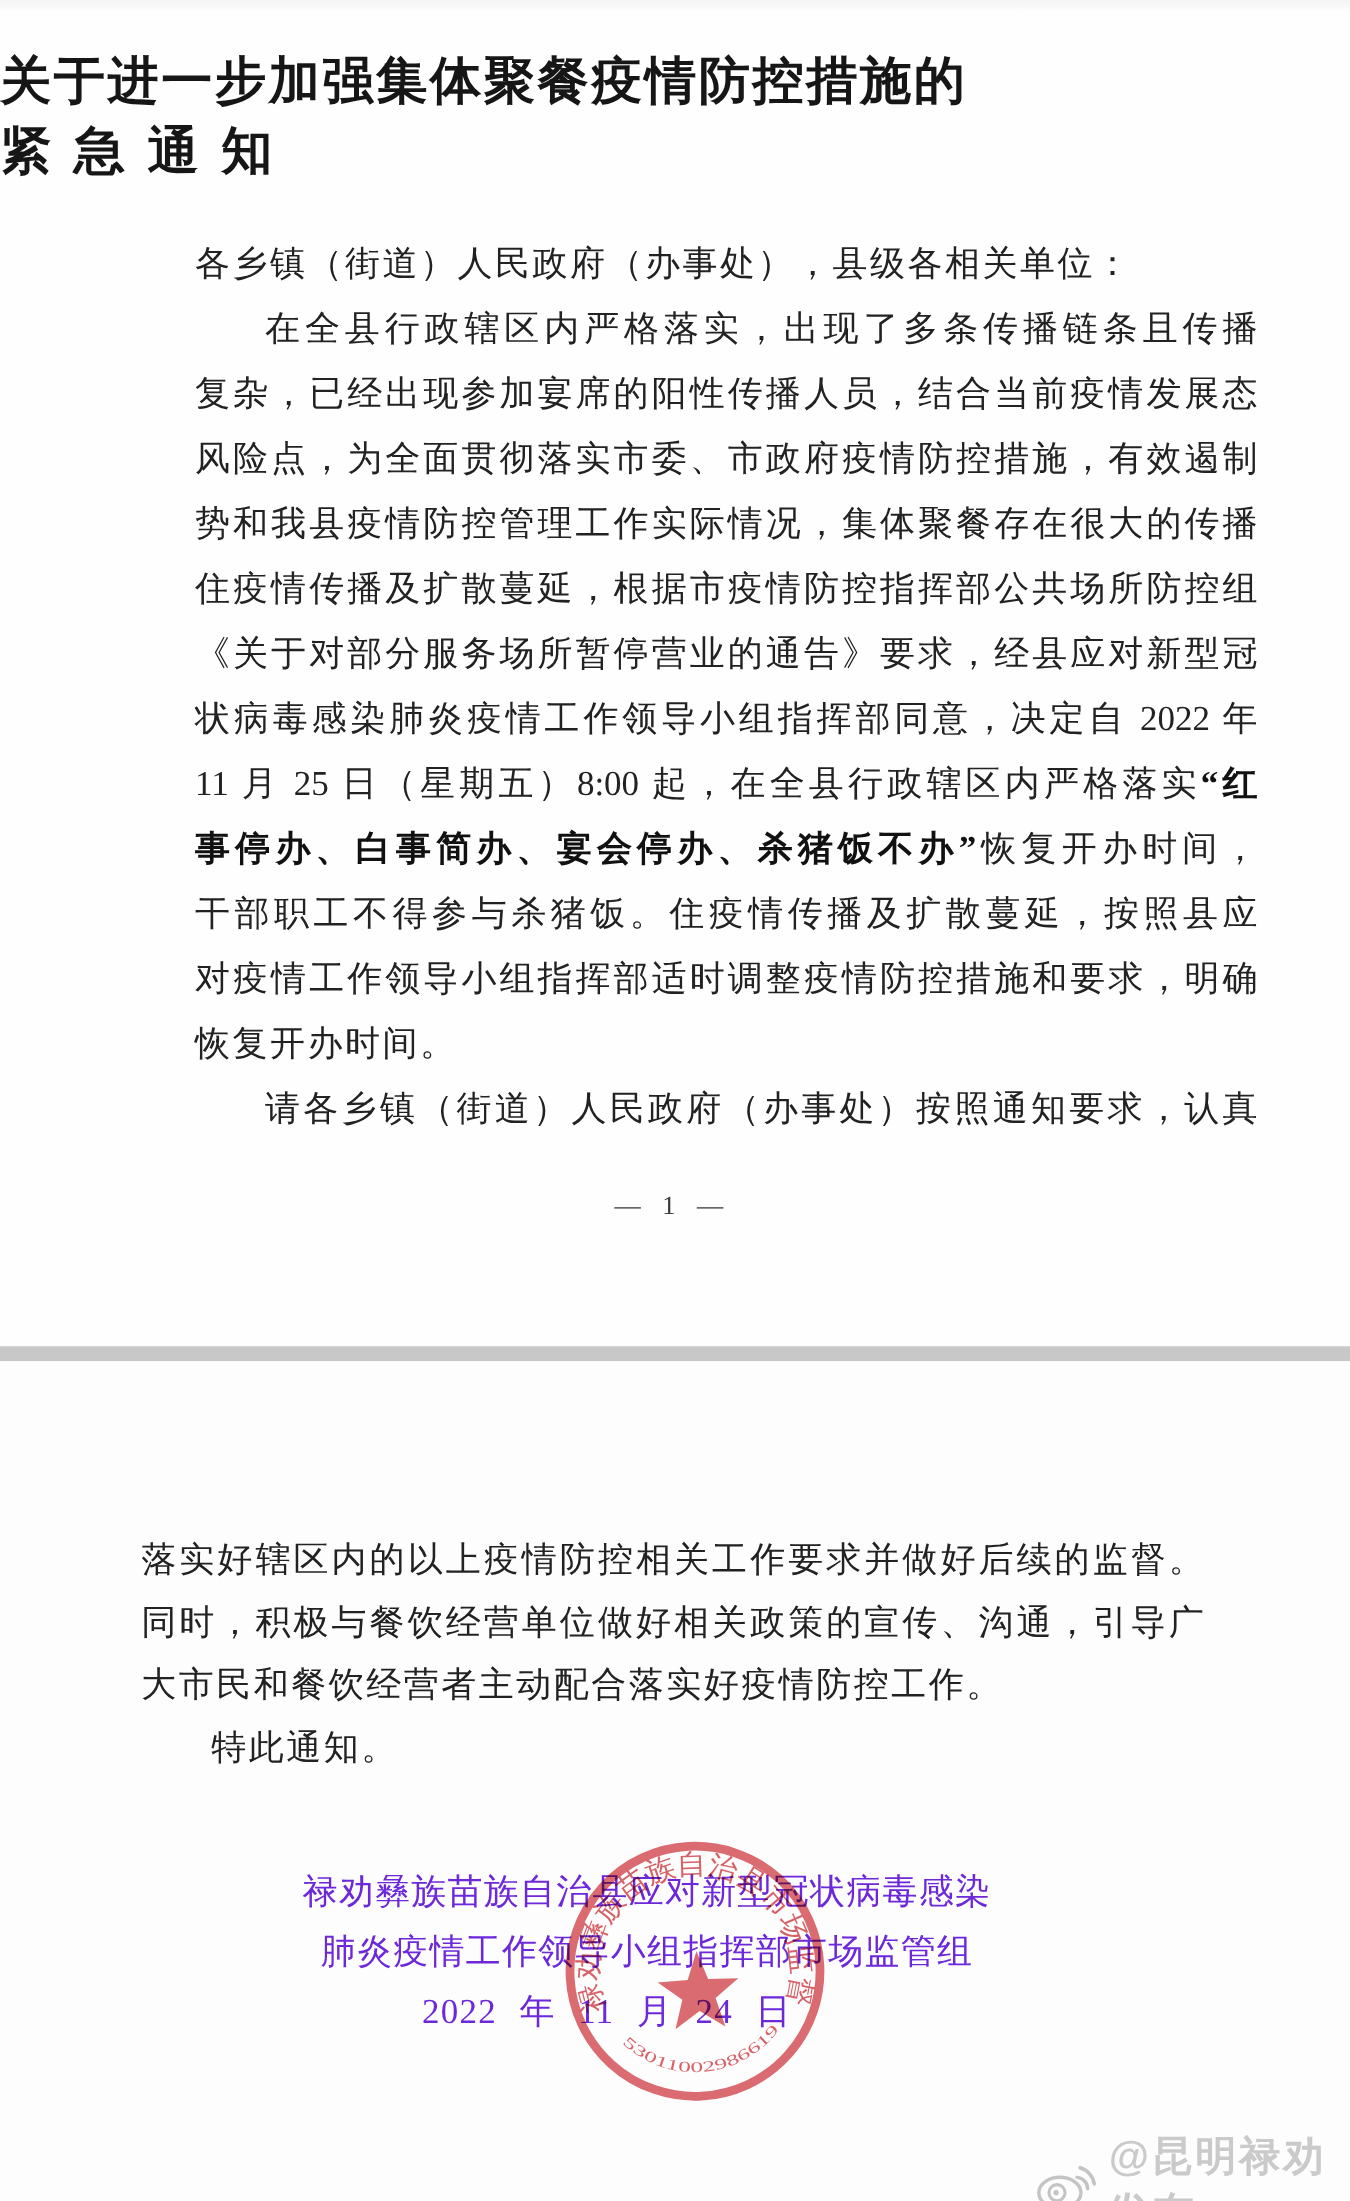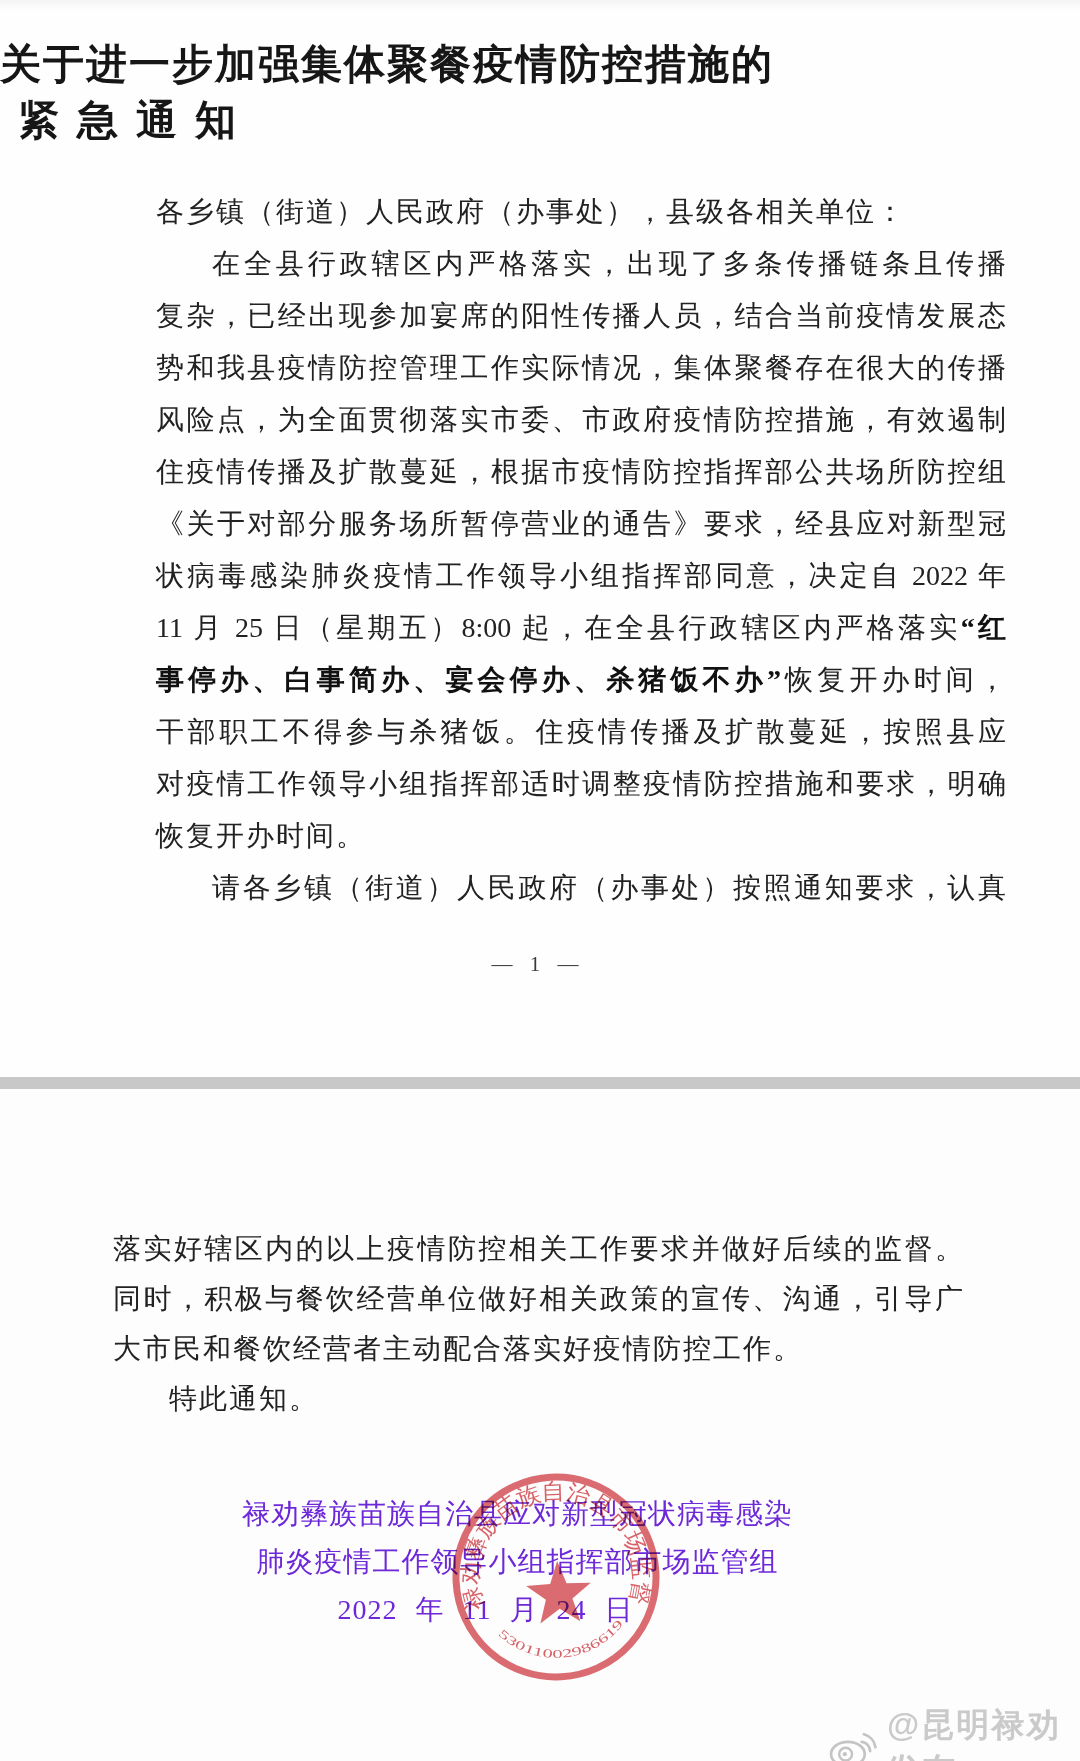--- a/index.html
+++ b/index.html
@@ -9,21 +9,21 @@
     font-family:"Liberation Serif","DejaVu Serif",serif;
     color:#242424;
   }
   .page{position:absolute;left:0;width:1080px;}
   #page1{top:0;height:1077px;background:linear-gradient(#f4f4f4,#fefefe 10px);}
   #page2{top:1089px;height:672px;background:#fdfdfd;}
 
   .doc-title{position:absolute;top:36px;left:0;width:1080px;text-align:left;
     font-weight:700;color:#161616;}
   .doc-title .t1{font-size:41px;height:56px;line-height:56px;letter-spacing:2px;}
-  .doc-title .t2{font-size:41px;height:56px;line-height:56px;letter-spacing:18px;padding-left:18px;}
+  .doc-title .t2{font-size:41px;height:56px;line-height:56px;letter-spacing:18px;}
 
   .body-block{position:absolute;left:113px;width:850px;}
   #p1-body{top:186px;margin-left:43px;}
   #p2-body{top:1224px;}
   .line{height:52px;line-height:52px;font-size:28px;letter-spacing:2px;
     white-space:normal;color:#222;}
   #p2-body .line{height:50px;line-height:50px;}
   .jline{text-align:justify;text-align-last:justify;letter-spacing:0;}
   .ind{text-indent:56px;}
   .b{font-weight:700;color:#111;}
@@ -53,22 +53,22 @@
 
   <div class="doc-title">
     <div class="t1">关于进一步加强集体聚餐疫情防控措施的</div>
     <div class="t2">紧急通知</div>
   </div>
 
   <div id="p1-body" class="body-block">
     <div class="line">各乡镇（街道）人民政府（办事处），县级各相关单位：</div>
     <div class="line jline ind">在全县行政辖区内严格落实，出现了多条传播链条且传播</div>
     <div class="line jline">复杂，已经出现参加宴席的阳性传播人员，结合当前疫情发展态</div>
+    <div class="line jline">风险点，为全面贯彻落实市委、市政府疫情防控措施，有效遏制</div>
     <div class="line jline">势和我县疫情防控管理工作实际情况，集体聚餐存在很大的传播</div>
-    <div class="line jline">风险点，为全面贯彻落实市委、市政府疫情防控措施，有效遏制</div>
     <div class="line jline">住疫情传播及扩散蔓延，根据市疫情防控指挥部公共场所防控组</div>
     <div class="line jline">《关于对部分服务场所暂停营业的通告》要求，经县应对新型冠</div>
     <div class="line jline">状病毒感染肺炎疫情工作领导小组指挥部同意，决定自 2022 年</div>
     <div class="line jline"><span>11 月 25 日（星期五）8:00 起，在全县行政辖区内严格落实</span><span class="b">“红</span></div>
     <div class="line jline"><span class="b">事停办、白事简办、宴会停办、杀猪饭不办”</span><span>恢复开办时间，</span></div>
     <div class="line jline">干部职工不得参与杀猪饭。住疫情传播及扩散蔓延，按照县应</div>
     <div class="line jline">对疫情工作领导小组指挥部适时调整疫情防控措施和要求，明确</div>
     <div class="line">恢复开办时间。</div>
     <div class="line jline ind">请各乡镇（街道）人民政府（办事处）按照通知要求，认真</div>
   </div>

